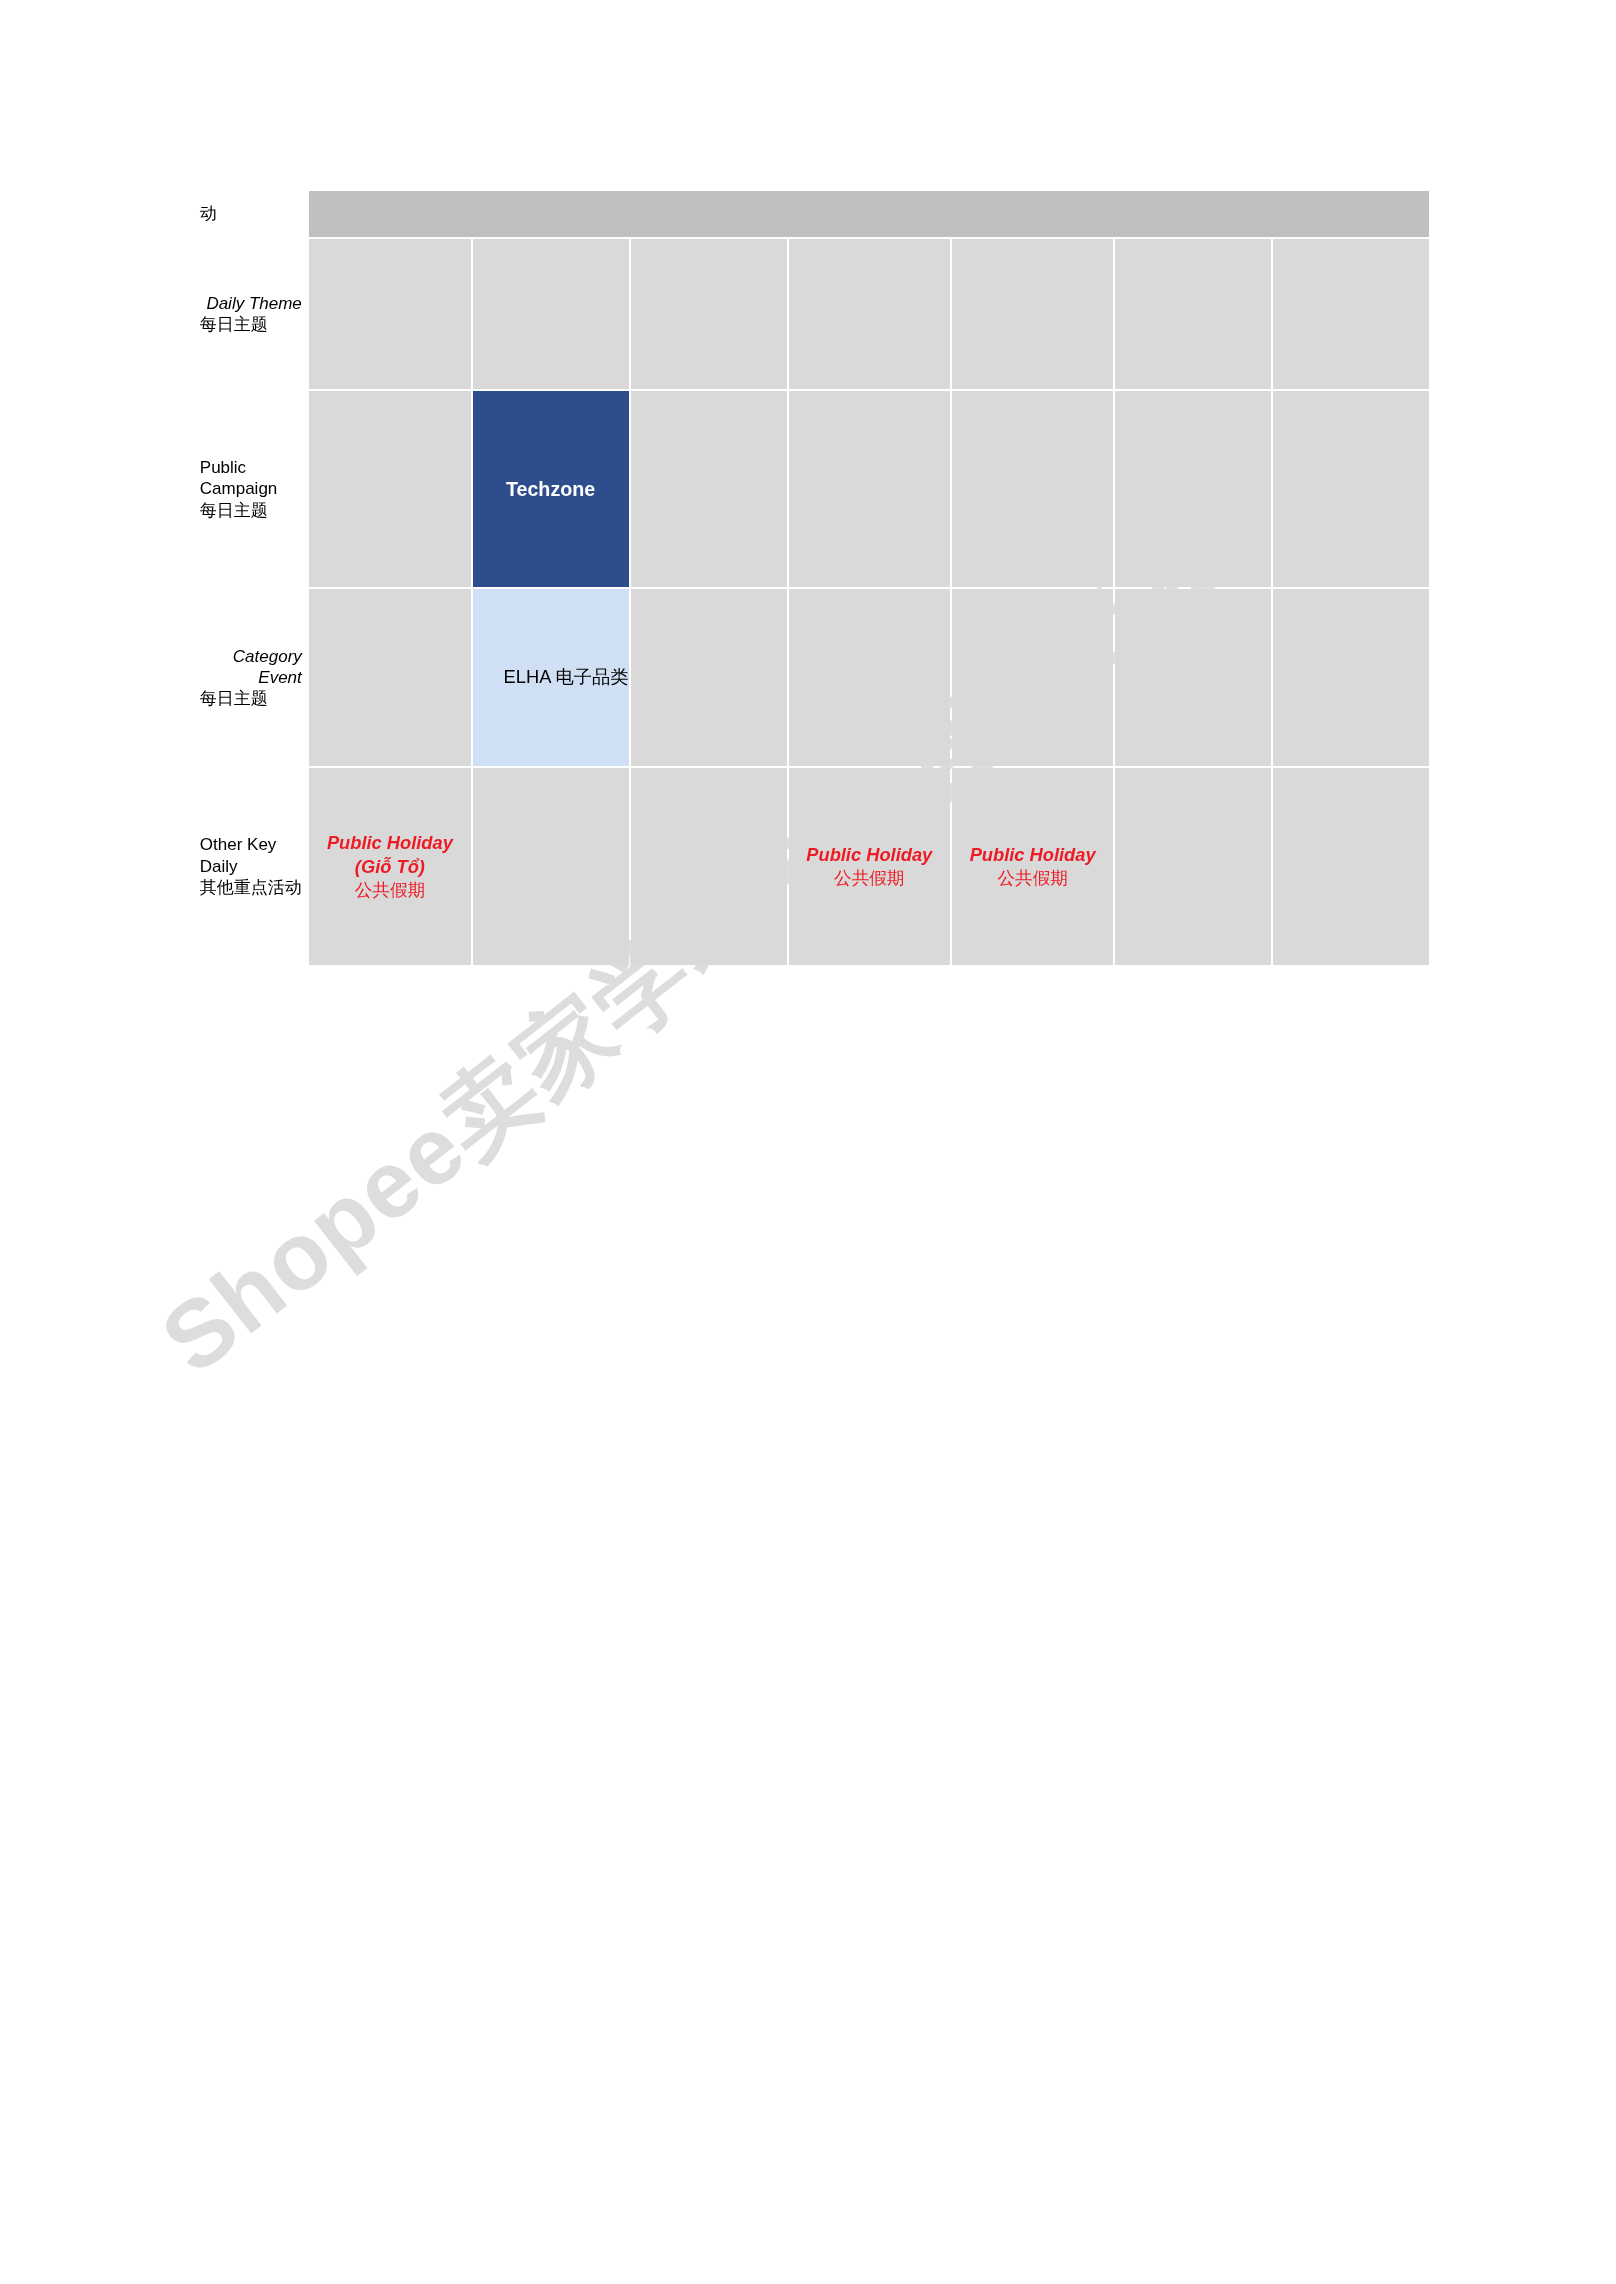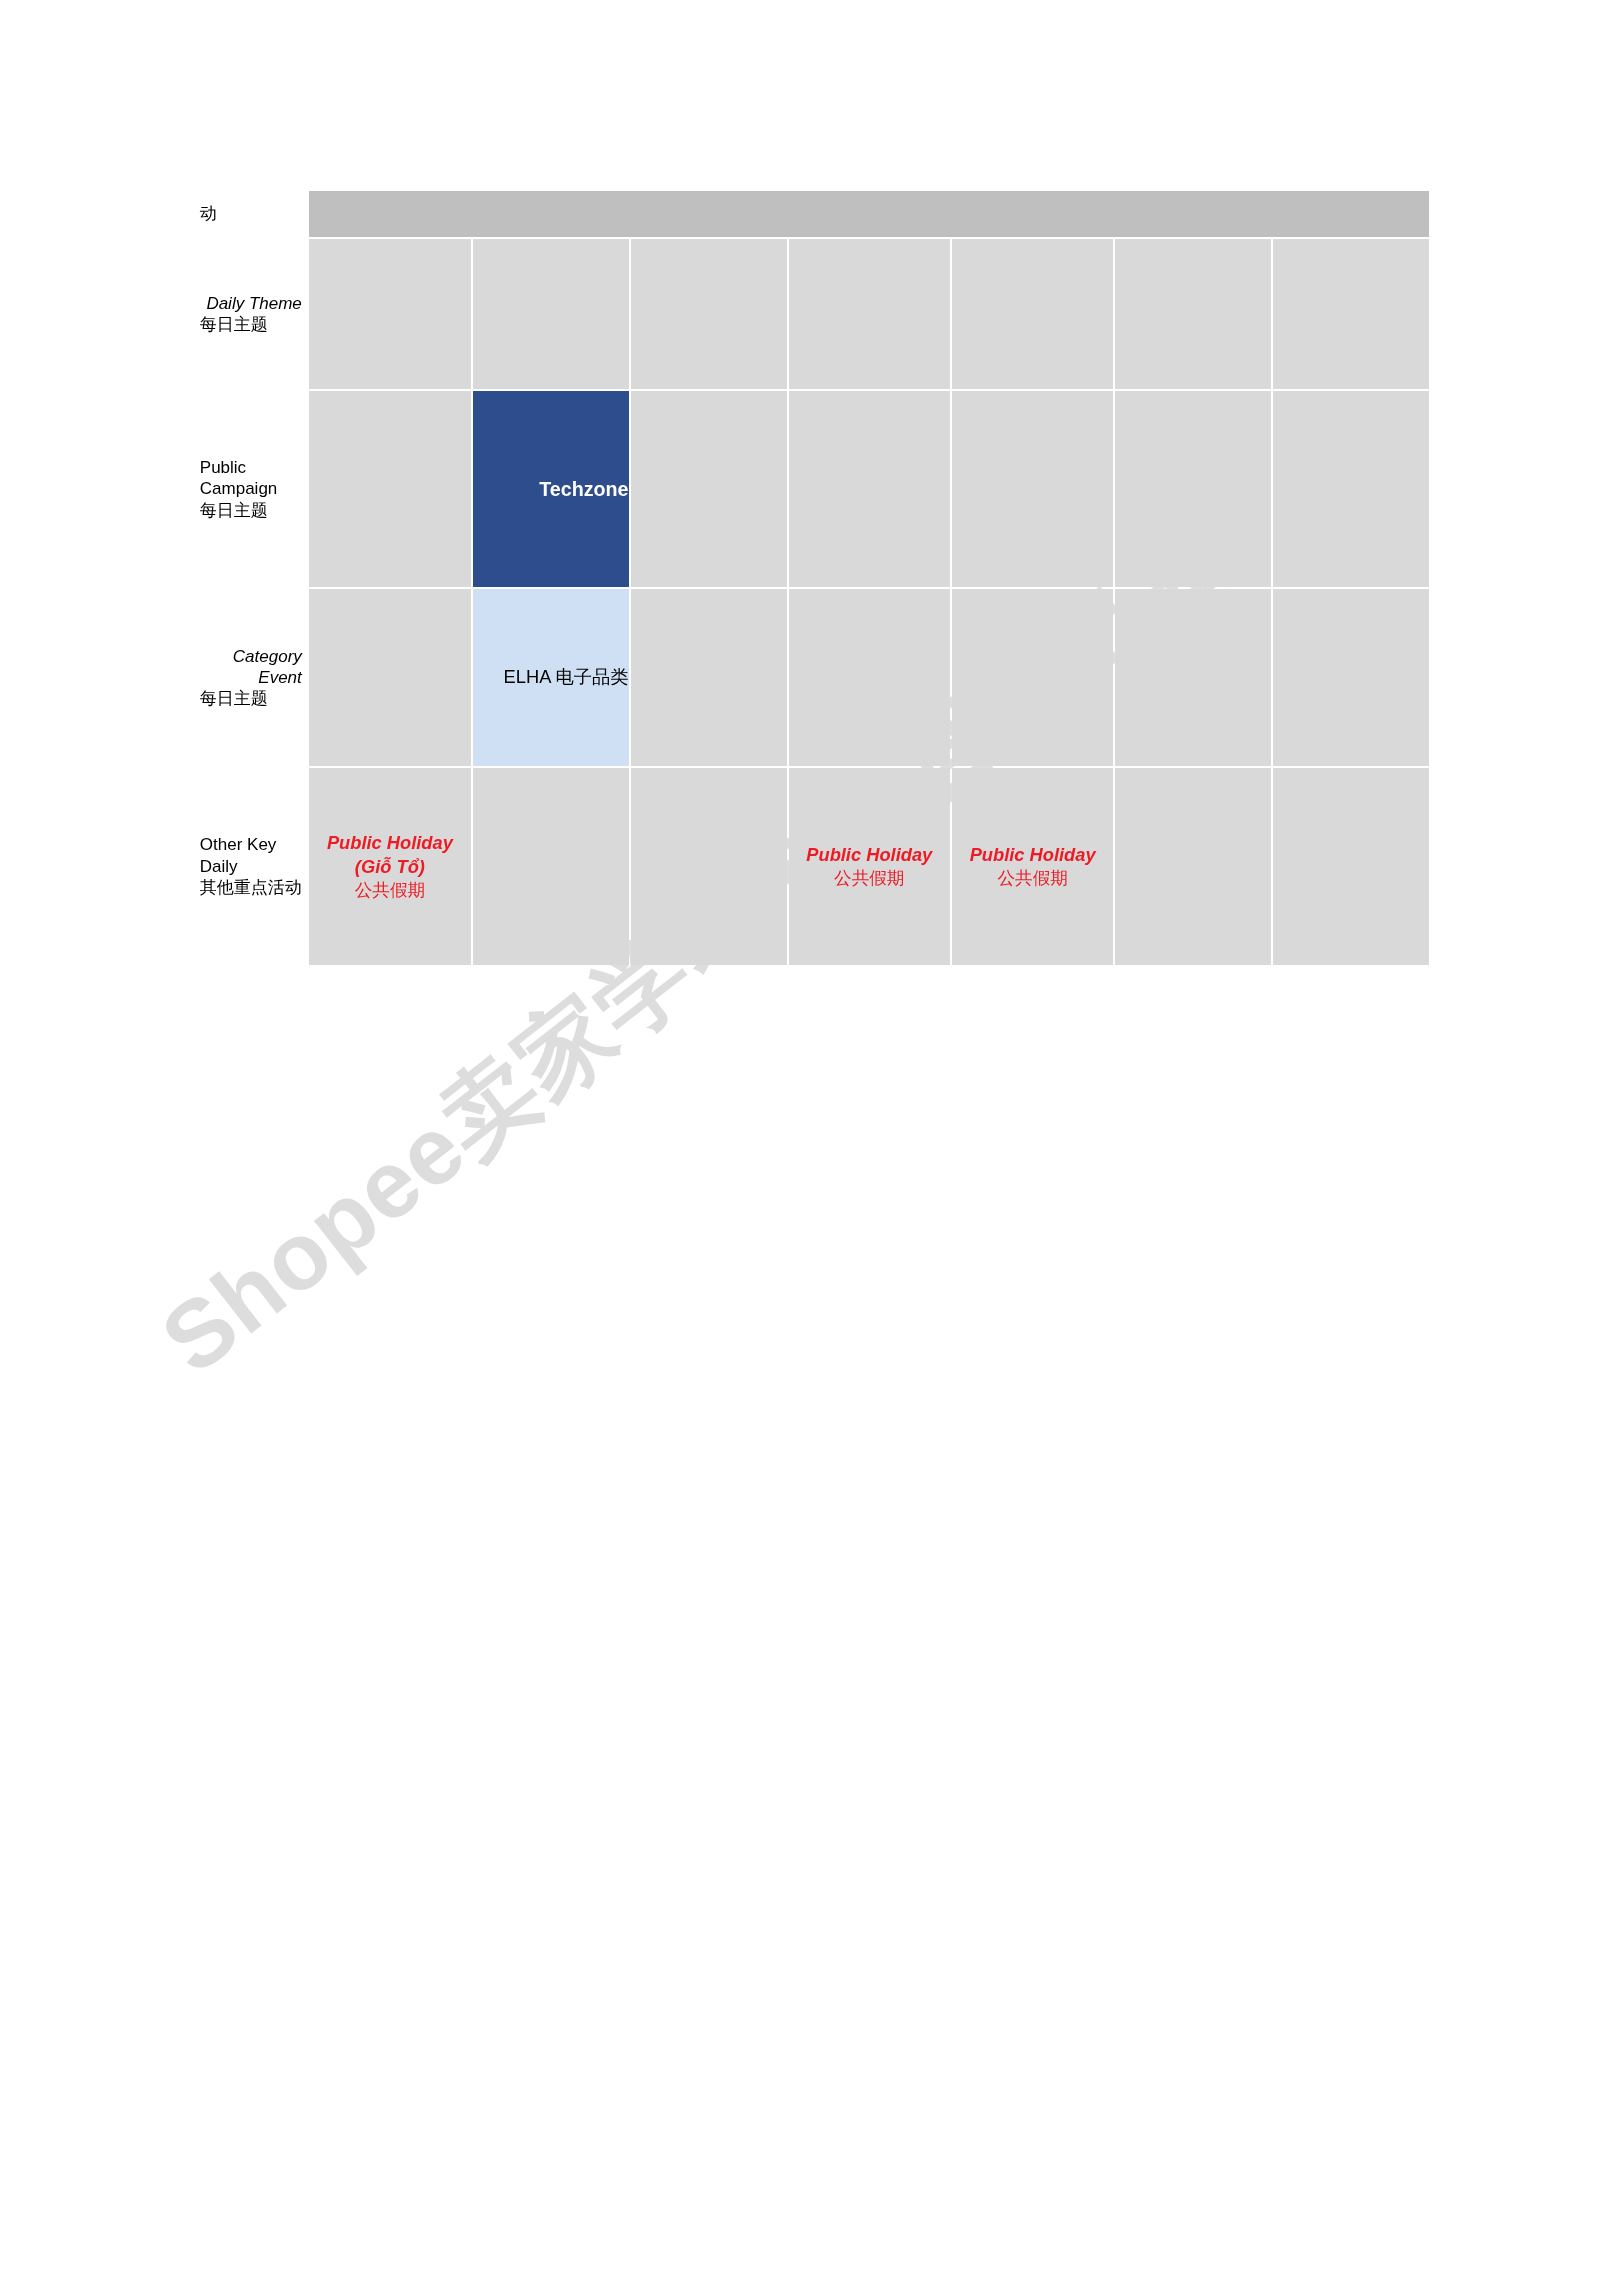--- a/index.html
+++ b/index.html
@@ -107,21 +107,21 @@
   .row-focus td { height: 163px; }
   .row-other td { height: 183px; }
 
   .cell-plain { }
 
   .cell-techzone {
     background: #2e4d8c !important;
     color: #ffffff;
     font-weight: bold;
     font-size: 19.7px;
-    text-align: right;
+    text-align: center;
   }
   .cell-elha {
     background: #cfe0f4 !important;
     color: #000000;
     font-size: 18.3px;
     text-align: right;
     line-height: 1.35;
   }
   .cell-holiday {
     text-align: center;

